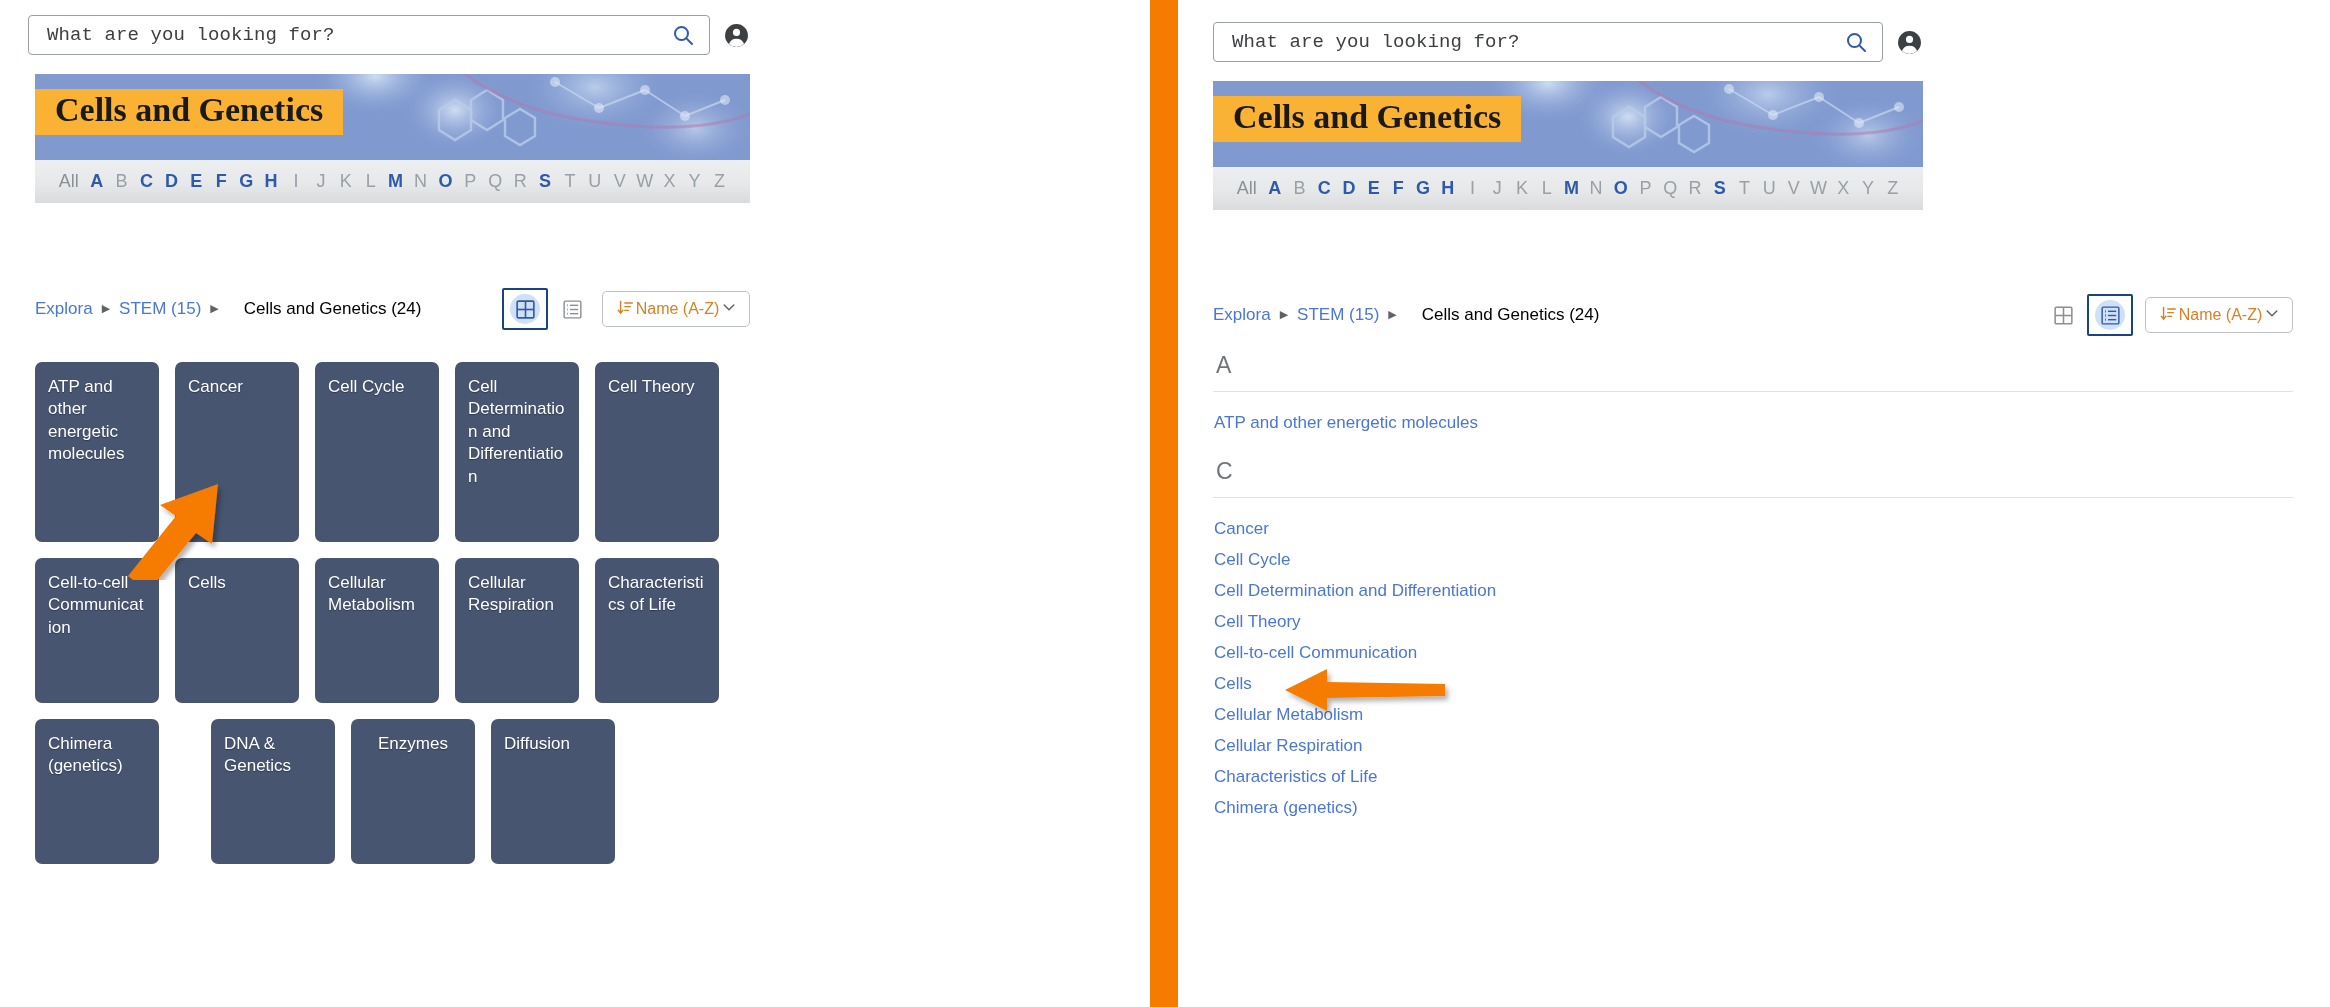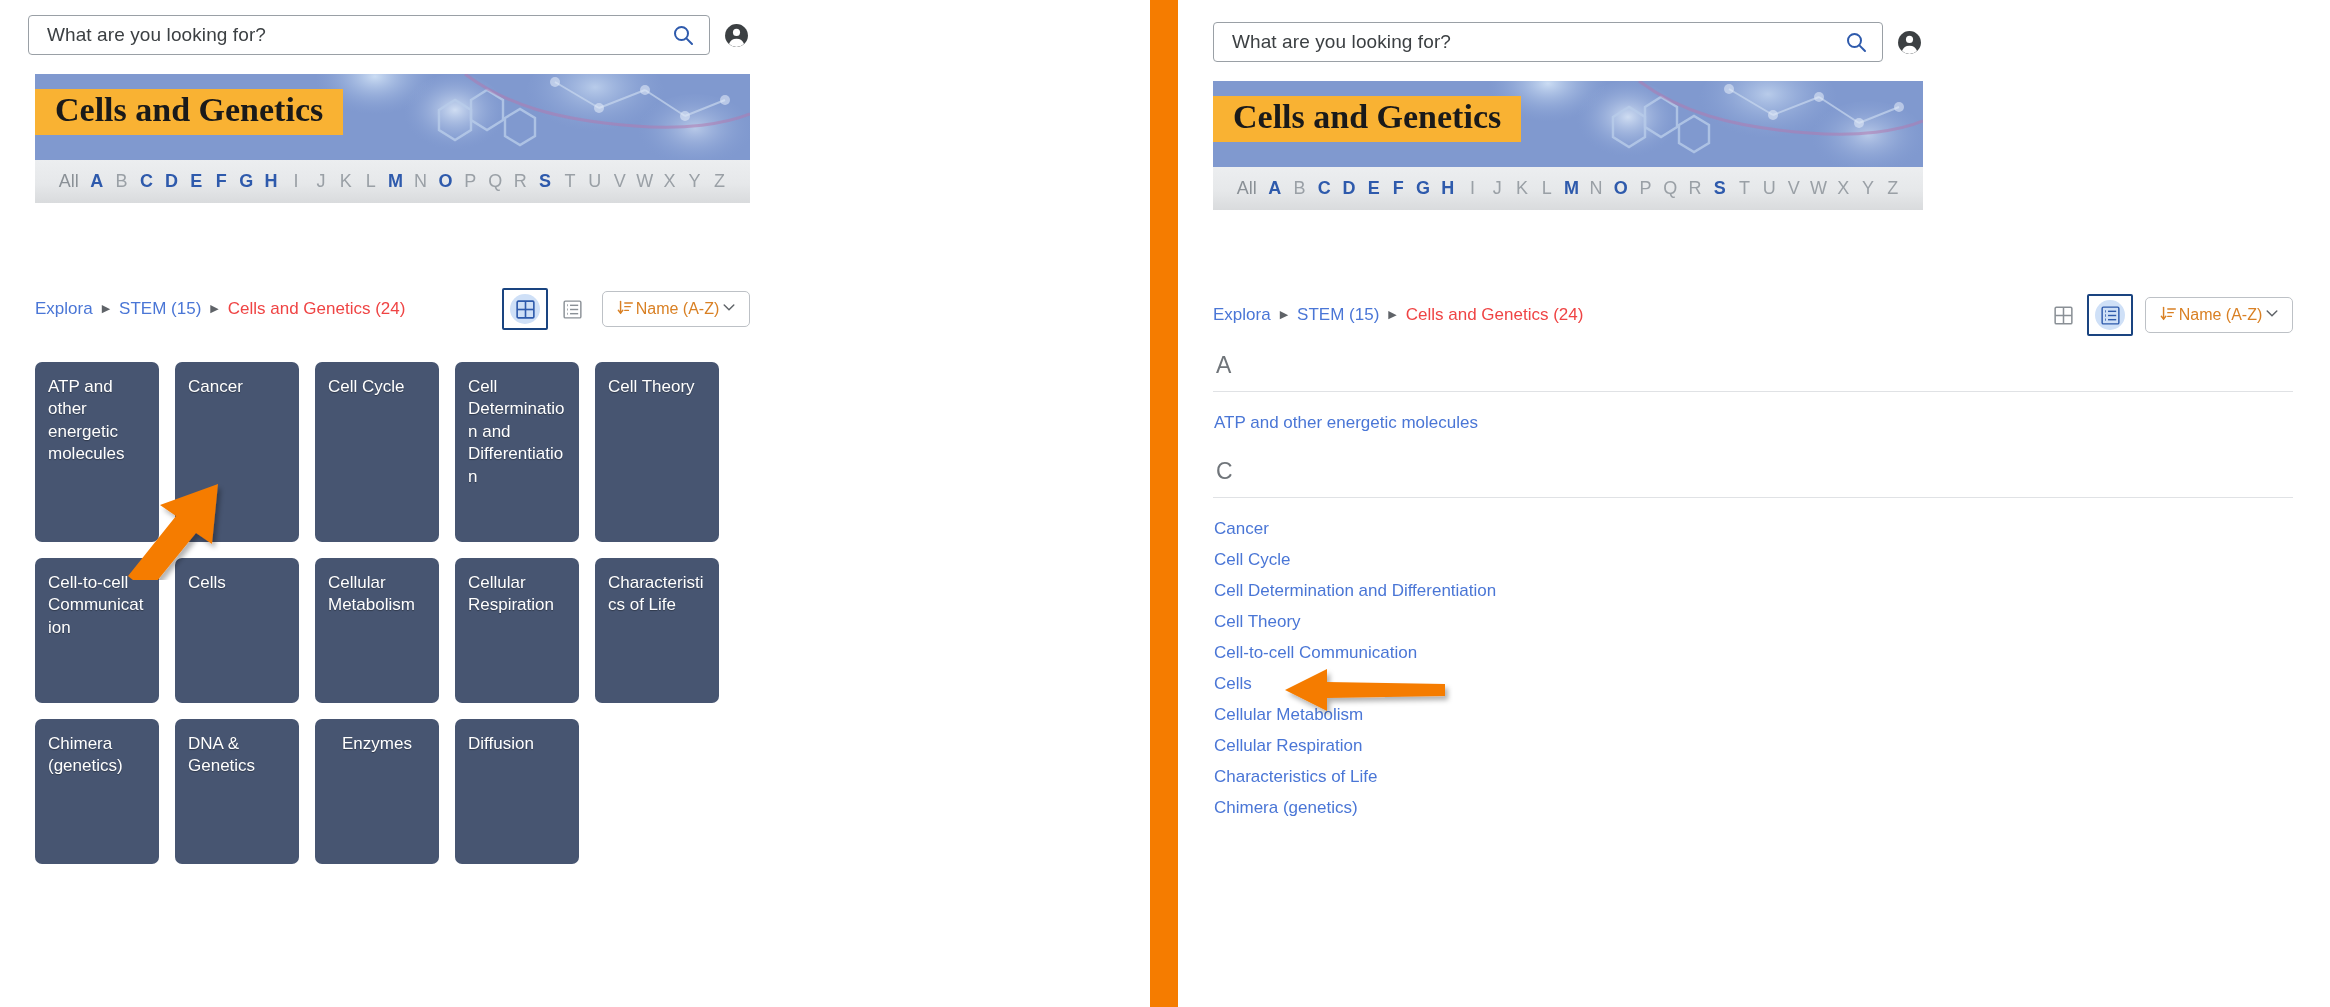--- a/index.html
+++ b/index.html
@@ -26,20 +26,21 @@
   }
   .panel-left  { width: 1150px; }
   .divider     { width: 28px; background: #f57c00; height: 1007px; flex: 0 0 28px; }
   .panel-right { width: 1152px; }
 
   
   .searchbar-row {
     display: flex;
     align-items: center;
     gap: 14px;
+    font-family: Liberation Mono, monospace;
   }
   .search-box {
     flex: 0 0 auto;
     display: flex;
     align-items: center;
     justify-content: space-between;
     height: 40px;
     border: 1px solid #9aa0a6;
     border-radius: 4px;
     background: #fff;
@@ -97,21 +98,21 @@
     display: flex;
     align-items: center;
     justify-content: space-between;
   }
   .breadcrumb {
     display: flex;
     align-items: center;
     white-space: nowrap;
   }
   .crumb-link { color: #4a76d6; }
-  .crumb-current { color: #ef4444; }
+  .crumb-current { color: #000000; margin-left: 16px; }
   .crumb-sep {
     color: #5f6368;
     margin: 0 9px;
     font-size: 11px;
     line-height: 1;
     position: relative;
     top: -1px;
   }
   .view-controls { display: flex; align-items: center; padding-left: 9px; }
   .view-btn {
@@ -349,21 +350,21 @@
       <div class="tile" style="width:124px;height:145px;padding:14px 13px 0 13px;">
           <span class="tile-label" style="font-size:17px;">Cellular Respiration</span>
         </div>
       <div class="tile" style="width:124px;height:145px;padding:14px 13px 0 13px;">
           <span class="tile-label" style="font-size:17px;">Characteristics of Life</span>
         </div>
 
       <div class="tile" style="width:124px;height:145px;padding:14px 13px 0 13px;">
           <span class="tile-label" style="font-size:17px;">Chimera (genetics)</span>
         </div>
-      <div class="tile" style="width:124px;height:145px;padding:14px 21px 0 13px;">
+      <div class="tile" style="width:124px;height:145px;padding:14px 21px 0 13px;margin-left:36px;">
           <span class="tile-label" style="font-size:17px;">DNA &amp; Genetics</span>
         </div>
       <div class="tile" style="width:124px;height:145px;padding:14px 13px 0 13px;">
           <span class="tile-label" style="font-size:17px;text-align:center;">Enzymes</span>
         </div>
       <div class="tile" style="width:124px;height:145px;padding:14px 13px 0 13px;">
           <span class="tile-label" style="font-size:17px;">Diffusion</span>
         </div>
     </div>
 

